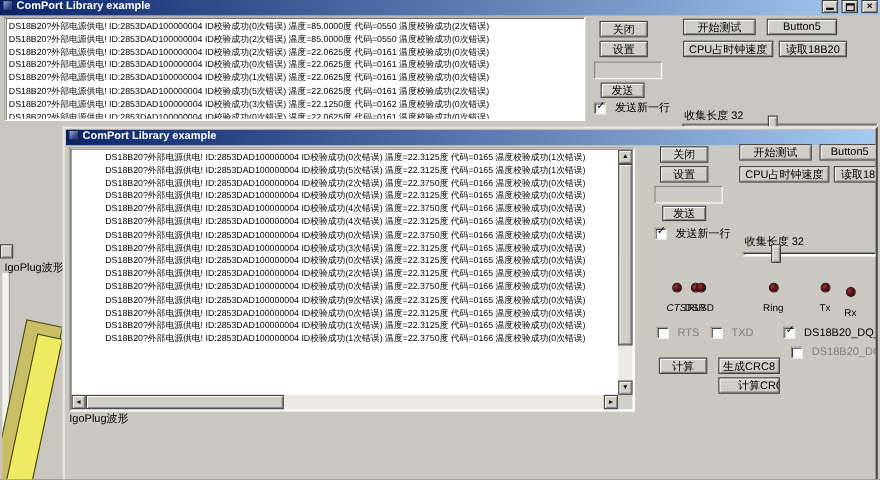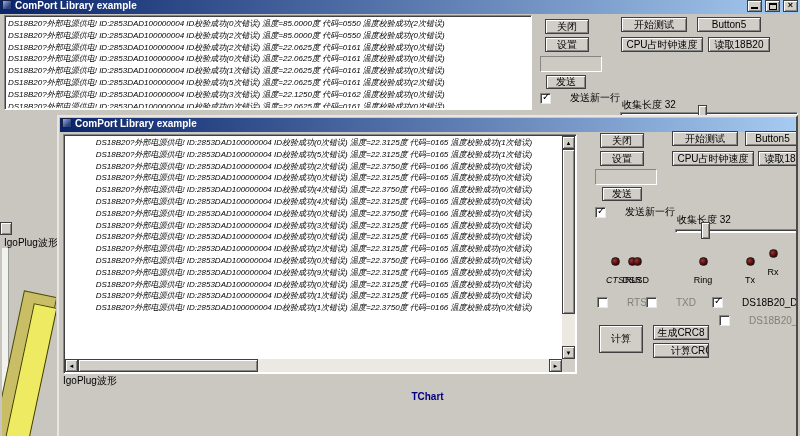--- a/index.html
+++ b/index.html
@@ -18,26 +18,26 @@
   .glyph-max { position:absolute; left:3px; top:2px; width:8px; height:7px; border:1px solid #000; border-top-width:2px; }
 
   .btn { background:#d1cdc7; border:1px solid #404040;
          box-shadow:inset 1px 1px 0 #ffffff, inset -1px -1px 0 #868686;
          font-size:10px; color:#000; display:flex; align-items:center; justify-content:center;
          white-space:nowrap; overflow:hidden; }
 
   .memo { background:#ffffff; border:1px solid #868686; border-right-color:#fff; border-bottom-color:#fff;
           box-shadow:inset 1px 1px 0 #404040; overflow:hidden; }
   .memo-text { position:absolute; left:3px; top:2px; right:1px; bottom:1px; overflow:hidden;
-               font-size:8px; line-height:11.8px; white-space:pre; color:#000;font-style:italic; }
+               font-size:8px; line-height:11.8px; white-space:pre; color:#000; }
 
   .label { font-size:10px; color:#000; white-space:nowrap; }
   .gray  { color:#82807b; }
 
-  .check-row { display:flex; align-items:center; gap:19px; }
+  .check-row { display:flex; align-items:center; gap:8px; }
   .checkbox { width:11px; height:11px; background:#fff; border:1px solid #868686; border-right-color:#e8e8e8; border-bottom-color:#e8e8e8;
               box-shadow:inset 1px 1px 0 #404040; position:relative; flex:none; }
   .checkbox.checked::after { content:"\2713"; position:absolute; left:1px; top:-3px; font-size:10px; font-weight:bold; color:#000; }
 
   .slider { }
   .slider-channel { position:absolute; left:0; right:0; top:8px; height:4px; background:#fff;
                     border:1px solid #868686; border-bottom-color:#fff; border-right-color:#fff; box-shadow:inset 1px 1px 0 #404040; }
   .slider-thumb { position:absolute; top:1px; width:9px; height:17px; background:#d1cdc7; border:1px solid #404040;
                   box-shadow:inset 1px 1px 0 #fff, inset -1px -1px 0 #868686; }
 
@@ -175,21 +175,21 @@
       <div class="led-label">RLSD</div>
     </div>
     <div class="led-item" style="left:631px;top:140px;">
       <div class="led"></div>
       <div class="led-label">Ring</div>
     </div>
     <div class="led-item" style="left:678px;top:140px;">
       <div class="led"></div>
       <div class="led-label">Tx</div>
     </div>
-    <div class="led-item" style="left:701px;top:132px;">
+    <div class="led-item" style="left:701px;top:144px;">
       <div class="led"></div>
       <div class="led-label">Rx</div>
     </div>
 
     <div class="abs check-row" style="left:538px;top:180px;">
       <span class="checkbox"></span>
       <span class="label gray">RTS</span>
     </div>
     <div class="abs check-row" style="left:587px;top:180px;">
       <span class="checkbox"></span>
@@ -197,24 +197,21 @@
     </div>
     <div class="abs check-row" style="left:653px;top:180px;">
       <span class="checkbox checked"></span>
       <span class="label">DS18B20_DQ_DTR</span>
     </div>
     <div class="abs check-row" style="left:660px;top:198px;">
       <span class="checkbox"></span>
       <span class="label gray">DS18B20_DQ_CTS</span>
     </div>
 
-    <div class="abs btn" style="left:540px;top:208px;width:44px;height:28px;">计算</div>
+    <div class="abs btn" style="left:540px;top:208px;width:44px;height:15px;">计算</div>
     <div class="abs btn" style="left:594px;top:208px;width:56px;height:15px;">生成CRC8</div>
     <div class="abs btn" style="left:594px;top:226px;width:56px;height:15px;padding-left:27px;">计算CRC8</div>
 
     <div class="abs label" style="left:4px;top:257px;">IgoPlug波形</div>
 
-    <div class="chart-area" style="left:2px;top:270px;right:2px;bottom:0;">
-      <div class="tchart-title" style="margin-top:4px;">TChart</div>
-    </div>
 
   </div>
 </div>
 
 </body></html>

